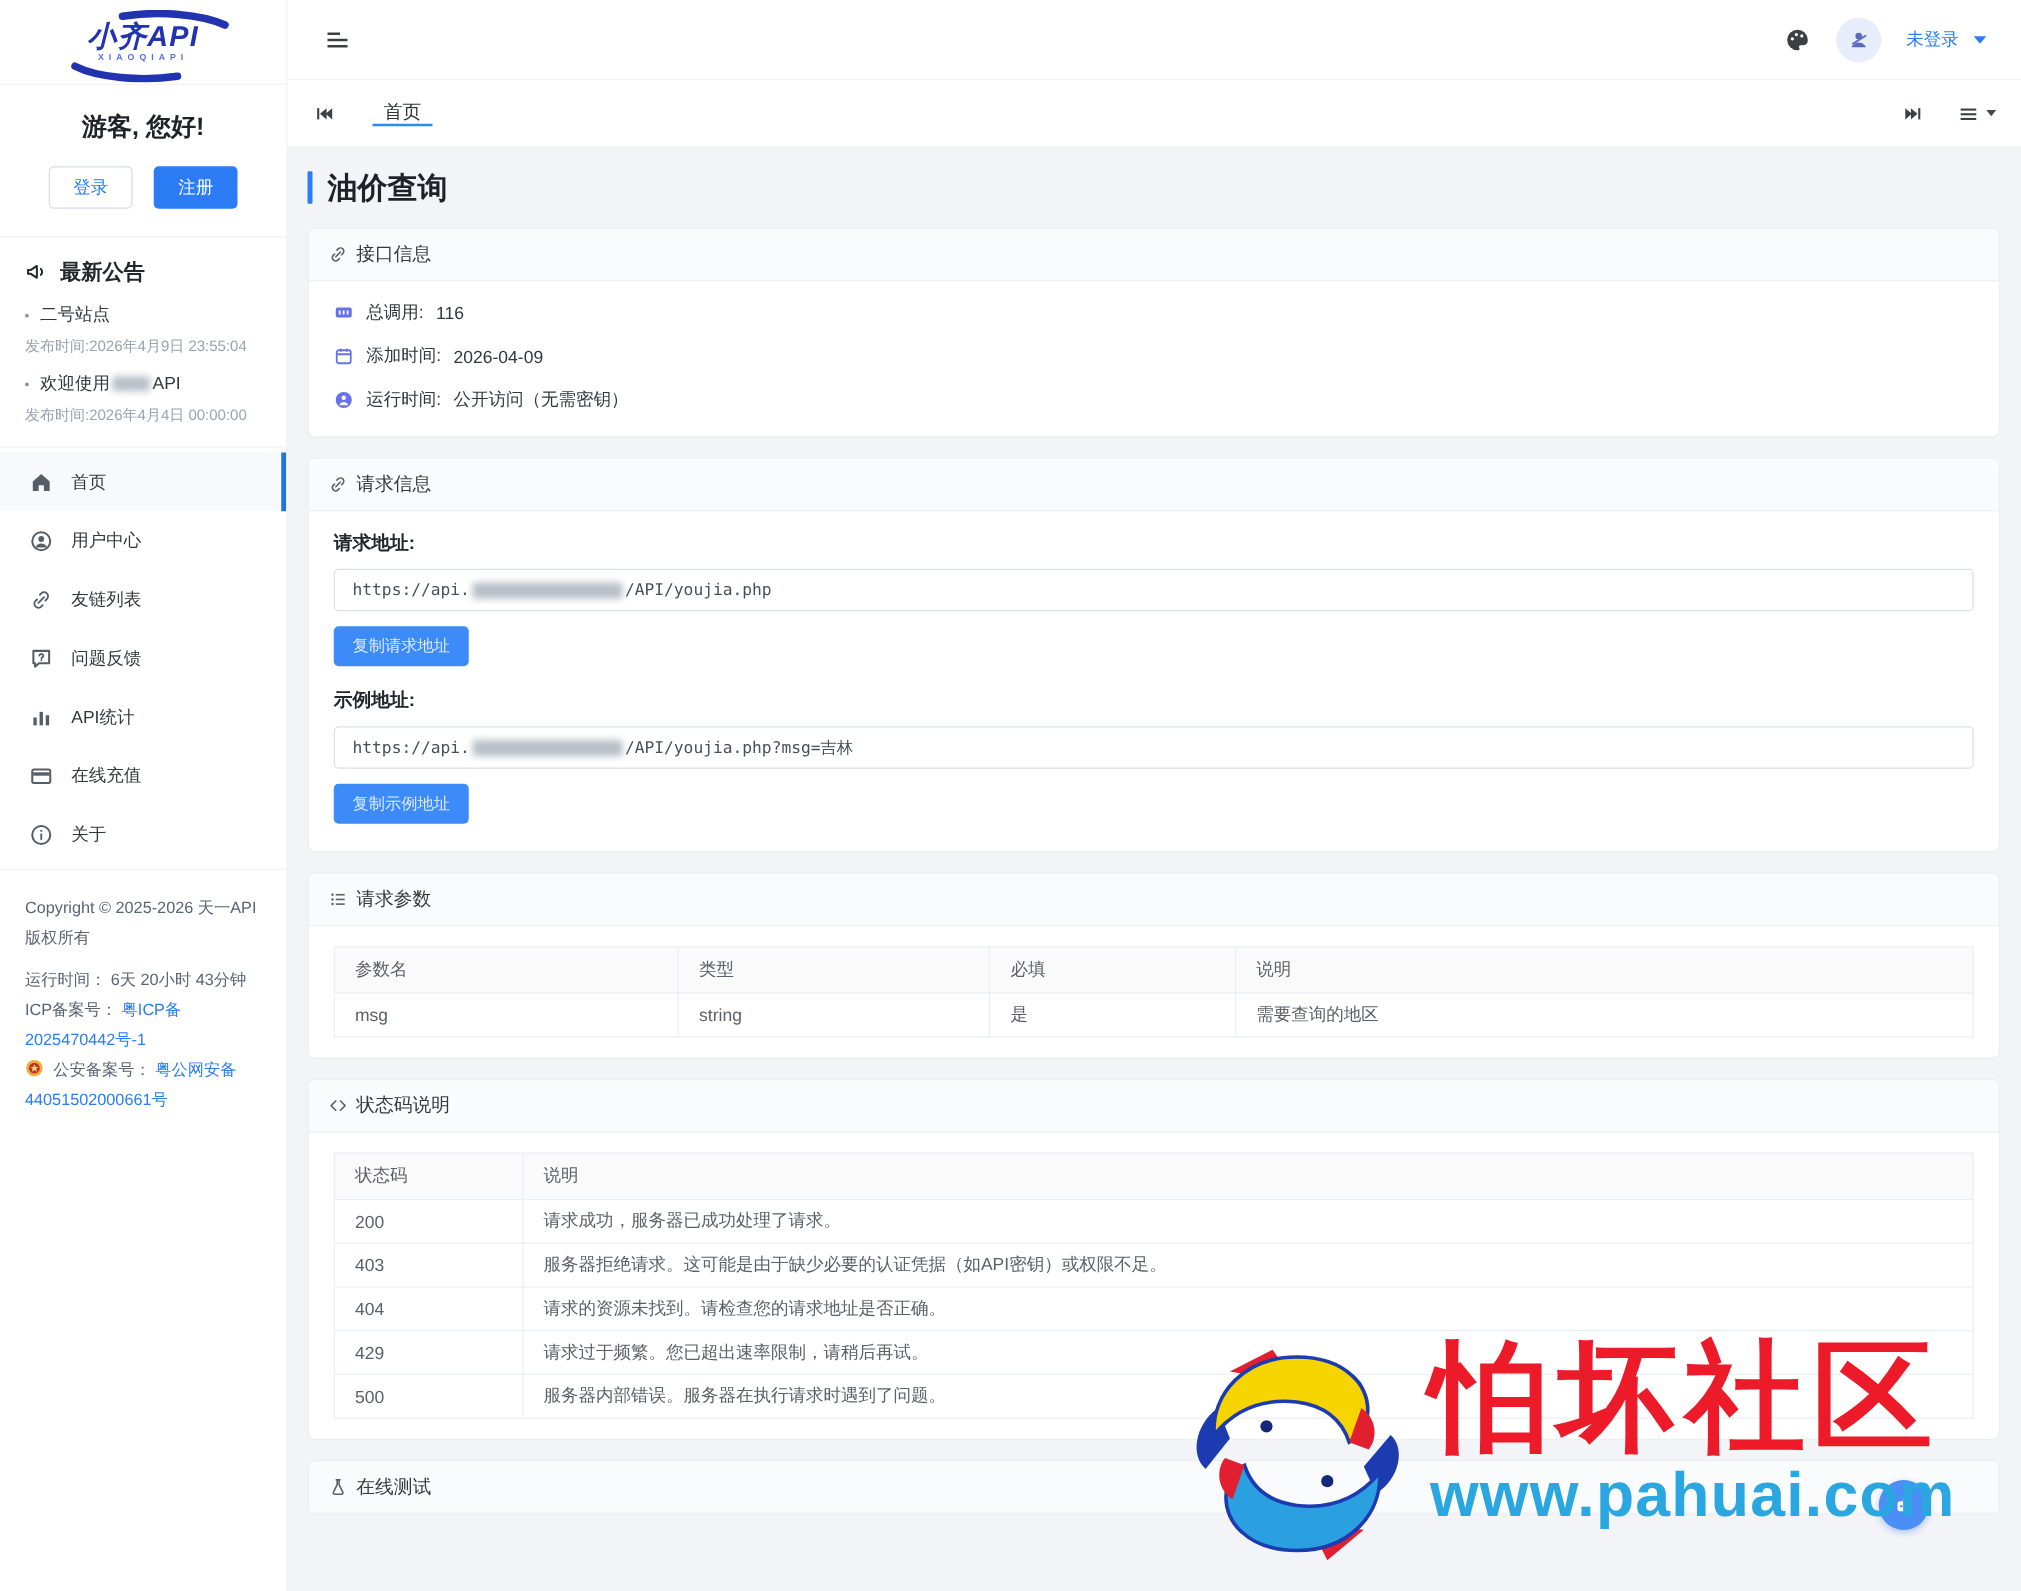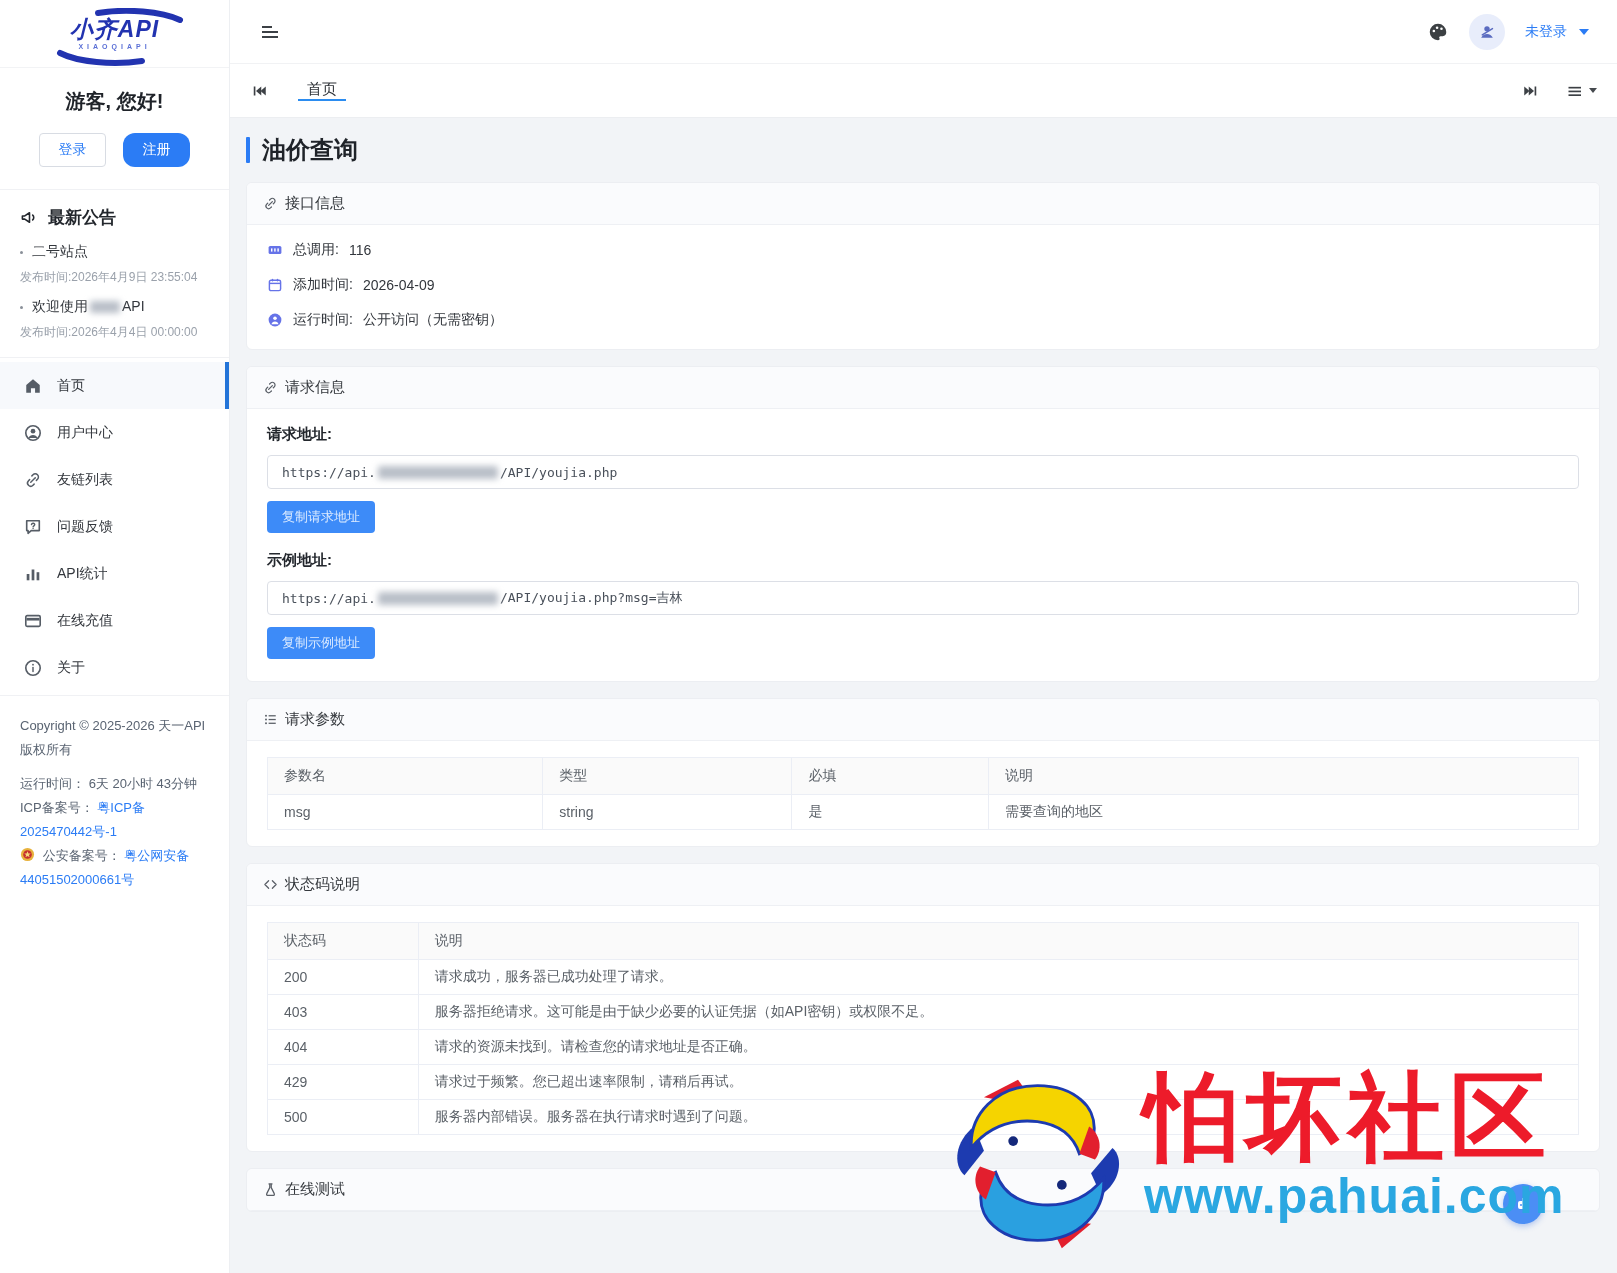--- a/index.html
+++ b/index.html
@@ -12,21 +12,21 @@
   .logo-wrap { height:68px; display:flex; flex-direction:column; align-items:center; justify-content:center; border-bottom:1px solid #f2f3f5; position:relative; }
   .logo-inner { position:relative; padding:2px 10px; }
   .logo-text { font-size:23px; font-weight:900; font-style:italic; color:#2233b0; letter-spacing:1px; line-height:1; }
   .logo-sub { font-size:7px; letter-spacing:4px; color:#5a6fd6; text-align:center; margin-top:2px; font-weight:bold; }
   .logo-swoosh { position:absolute; left:-14px; top:-8px; width:150px; height:58px; pointer-events:none; }
 
   .greeting { text-align:center; font-size:20px; font-weight:bold; color:#1f2329; margin-top:20px; }
   .auth-row { display:flex; justify-content:center; gap:17px; margin:18px 0 22px; }
   .btn { font-size:14px; border-radius:4px; cursor:pointer; border:none; }
   .btn-login { width:67px; height:34px; background:#fff; border:1px solid #d8dce3; color:#2b7cf5; }
-  .btn-register { width:67px; height:34px; background:#2b7cf5; color:#fff;border-radius:12px; }
+  .btn-register { width:67px; height:34px; background:#2b7cf5; color:#fff; }
   .side-divider { border-top:1px solid #f0f1f4; }
 
   .announce { padding:16px 20px 4px; }
   .announce-title { display:flex; align-items:center; gap:9px; font-size:17px; font-weight:bold; color:#23272d; margin-bottom:14px; }
   .announce-item-title { display:flex; align-items:center; gap:9px; font-size:14px; color:#33373d; margin-top:8px; }
   .bullet { width:3px; height:3px; border-radius:50%; background:#8a9099; display:inline-block; }
   .announce-meta { font-size:12px; color:#9aa1ab; margin:8px 0 12px; }
 
   .nav { padding:4px 0; }
   .nav-item { height:47px; display:flex; align-items:center; gap:15px; padding-left:24px; font-size:14px; color:#33373d; cursor:pointer; position:relative; }

